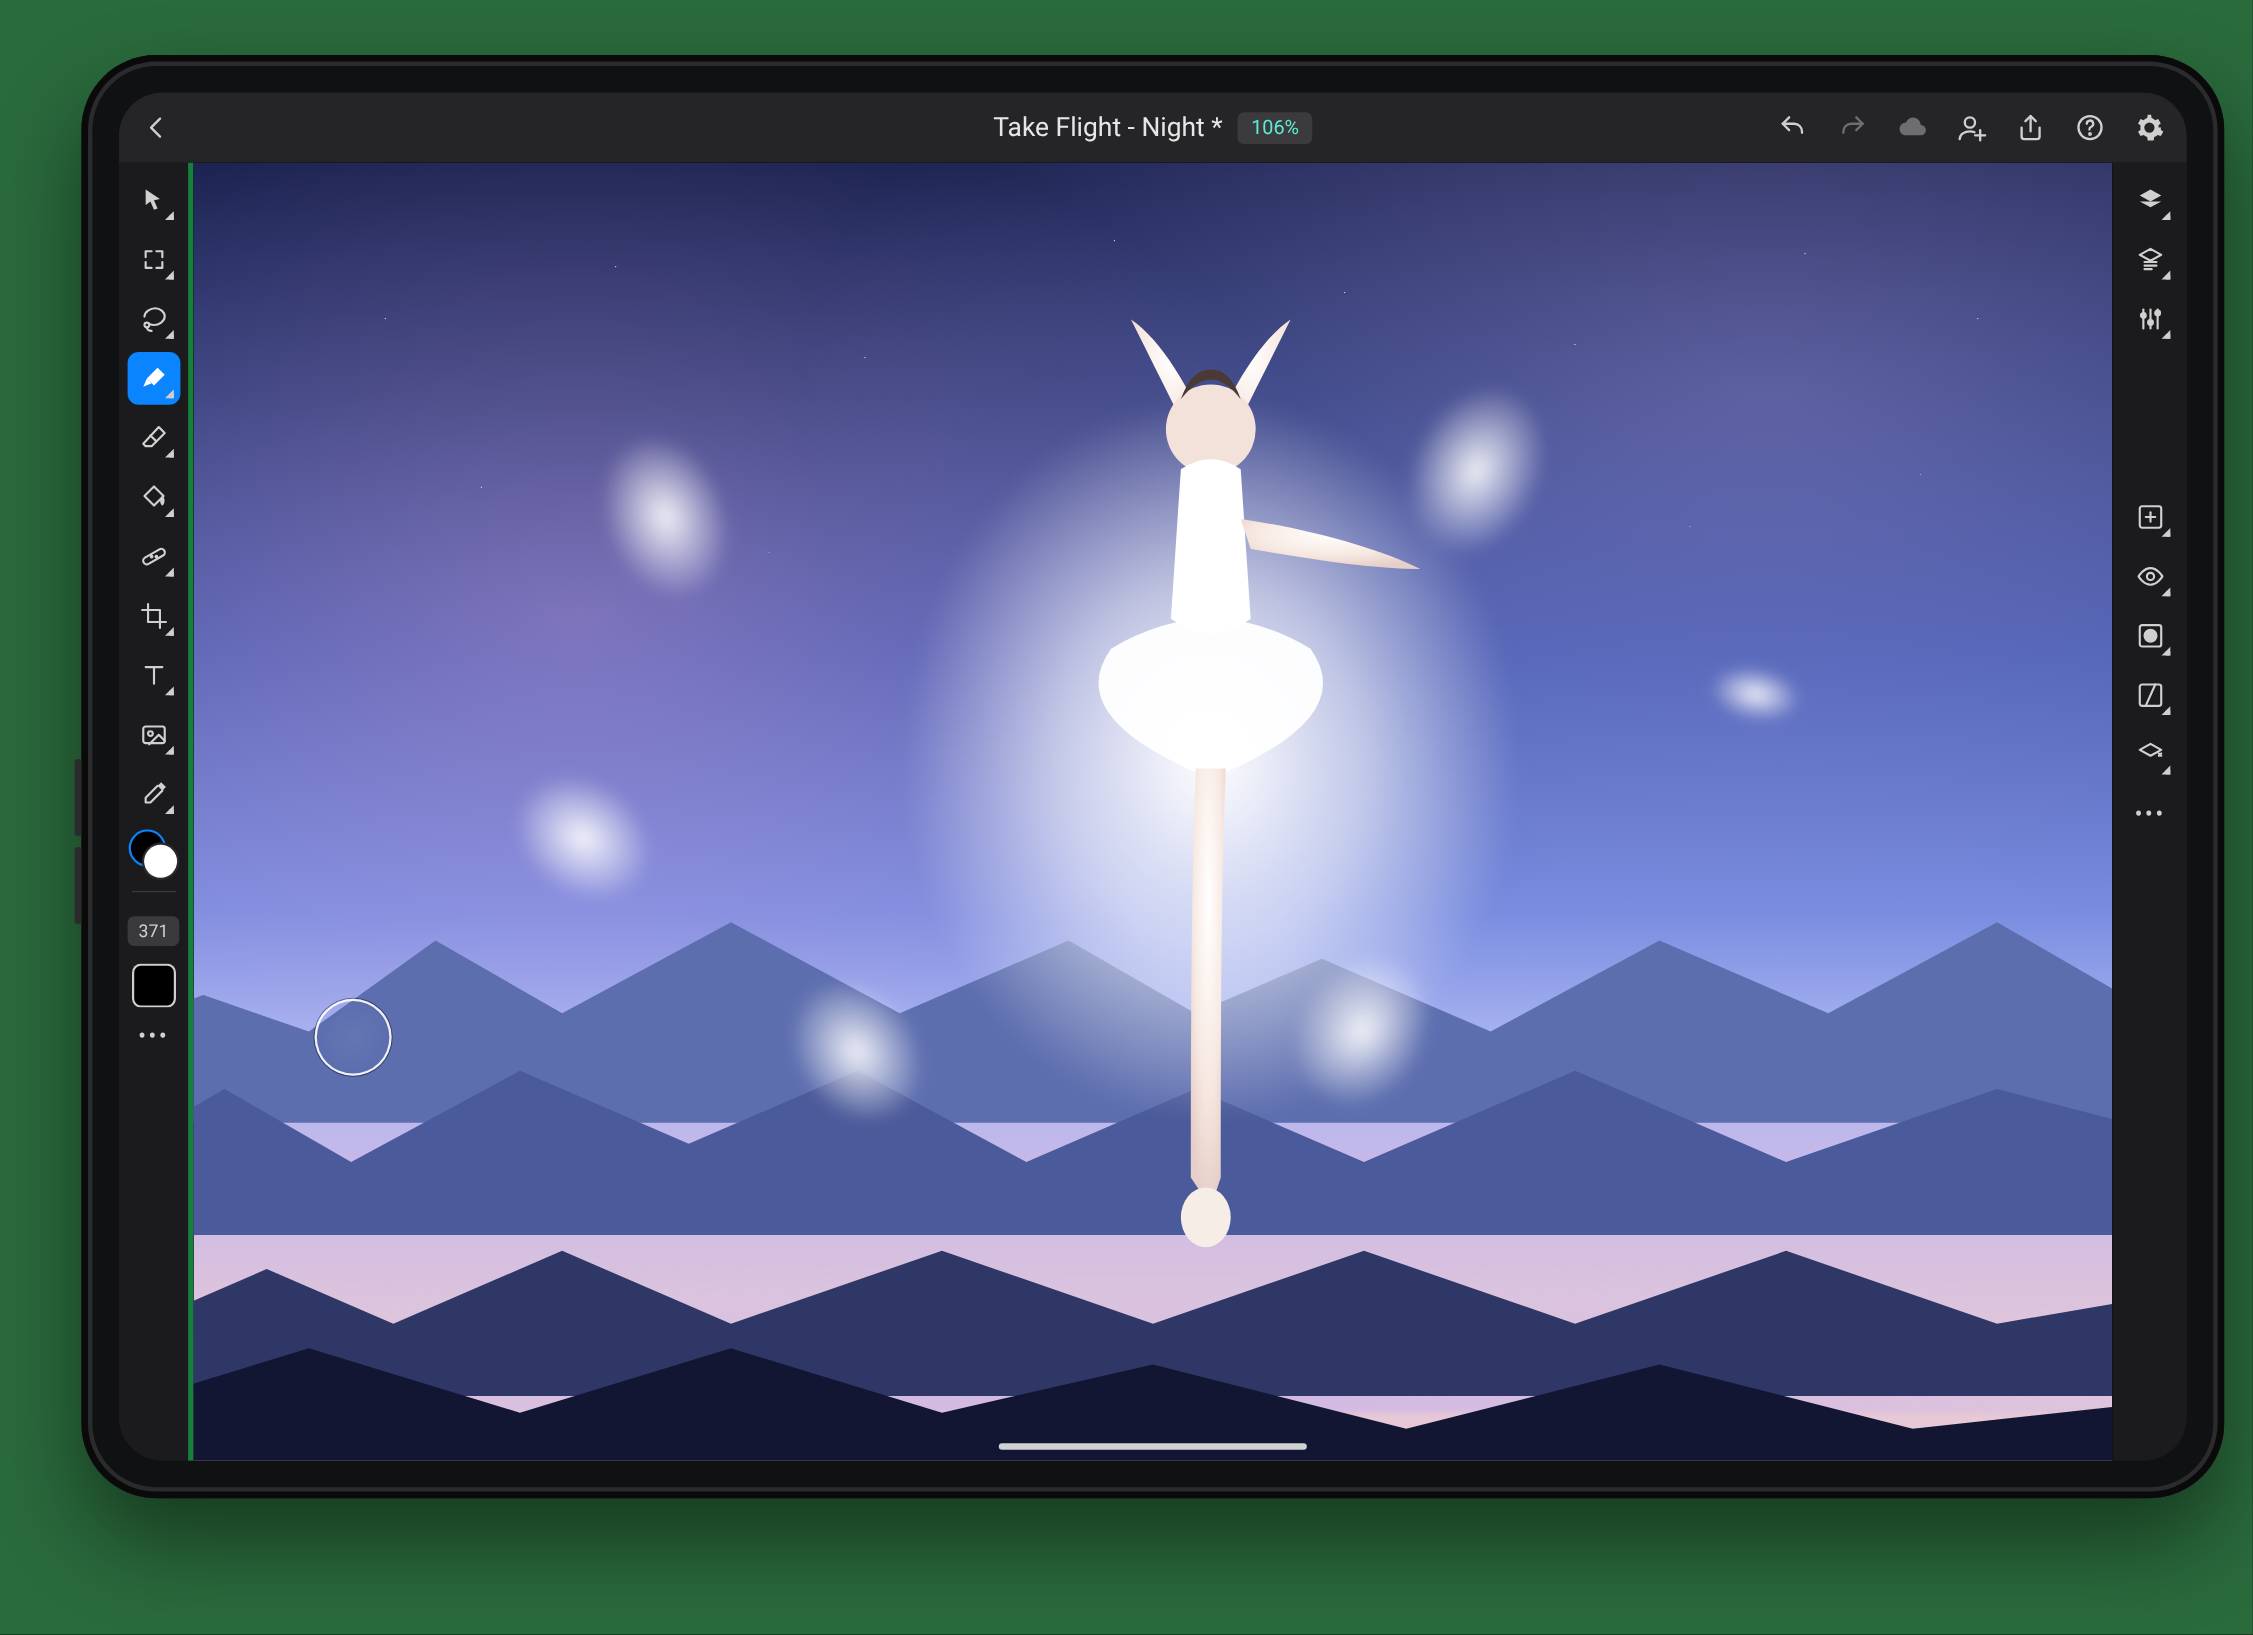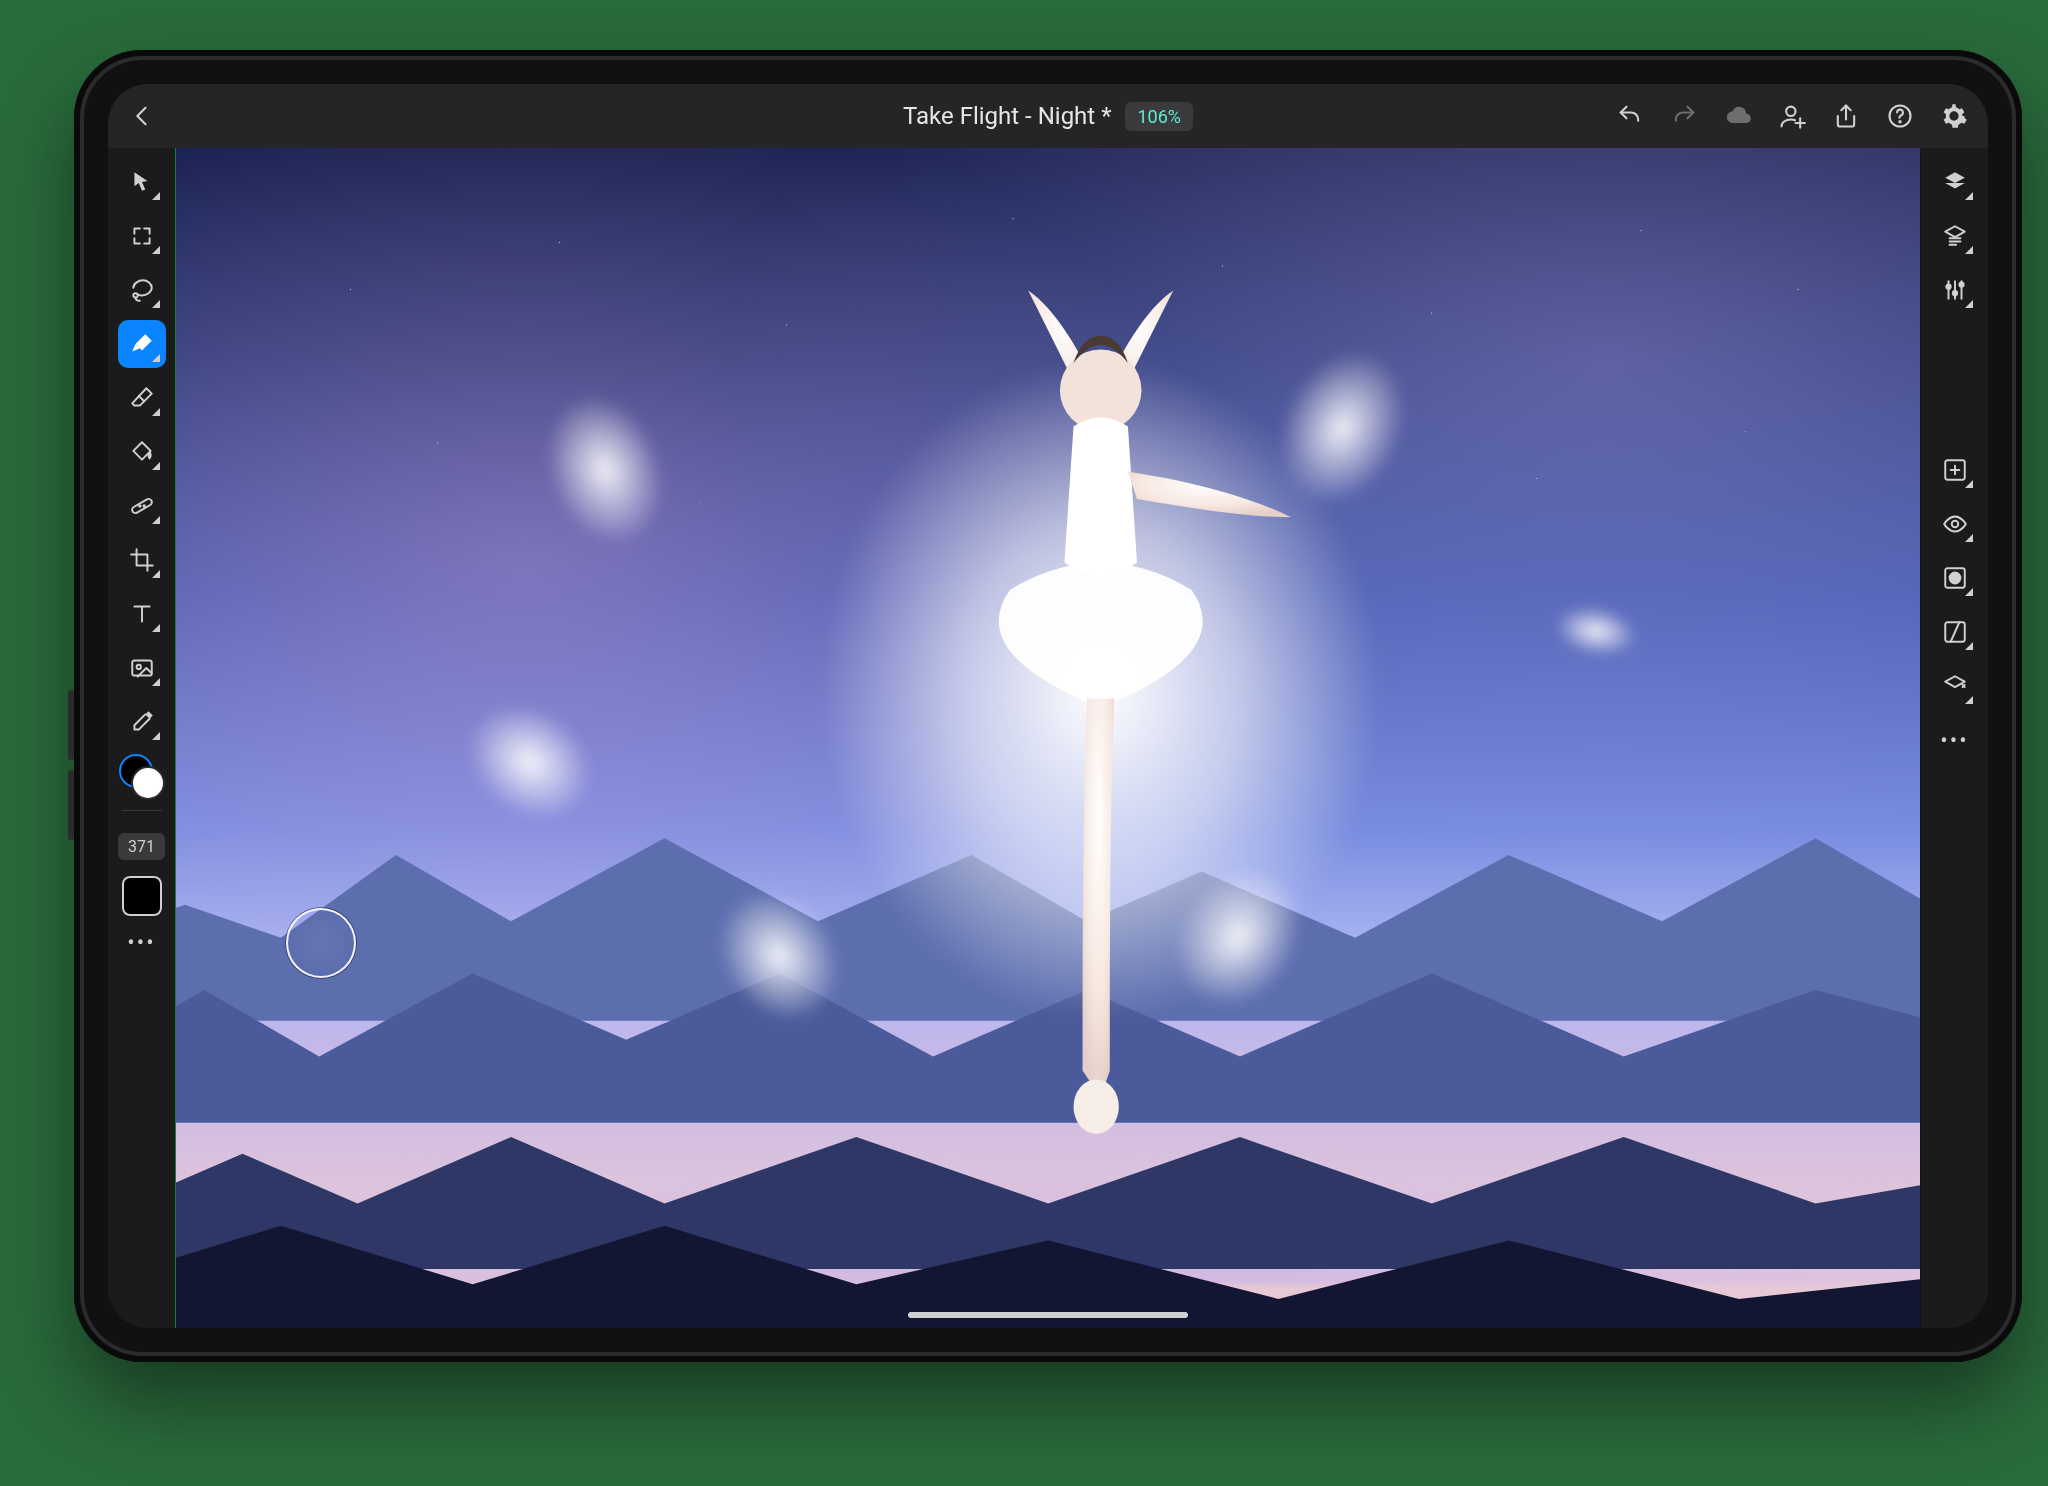--- a/index.html
+++ b/index.html
@@ -87,21 +87,21 @@
   
   .workspace{
     flex:1;display:flex;min-height:0;
     background:var(--chrome-darker);
   }
   .sidebar{
     width:68px;flex:none;
     background:var(--chrome-darker);
     display:flex;flex-direction:column;align-items:center;
     padding-top:10px;gap:6px;
-    border-right:1px solid #15803d;
+    border-right:5px solid #15803d;
   }
   .sidebar.right{border-right:none;border-left:1px solid #141416;}
   .tool{
     width:48px;height:48px;border-radius:10px;
     display:flex;align-items:center;justify-content:center;
     color:var(--icon);
   }
   .tool svg{width:26px;height:26px;stroke:currentColor;fill:none;stroke-width:1.8;stroke-linecap:round;stroke-linejoin:round;}
   .tool.fill svg{fill:currentColor;stroke:none;}
   .tool.active{background:var(--accent);color:#fff;}

